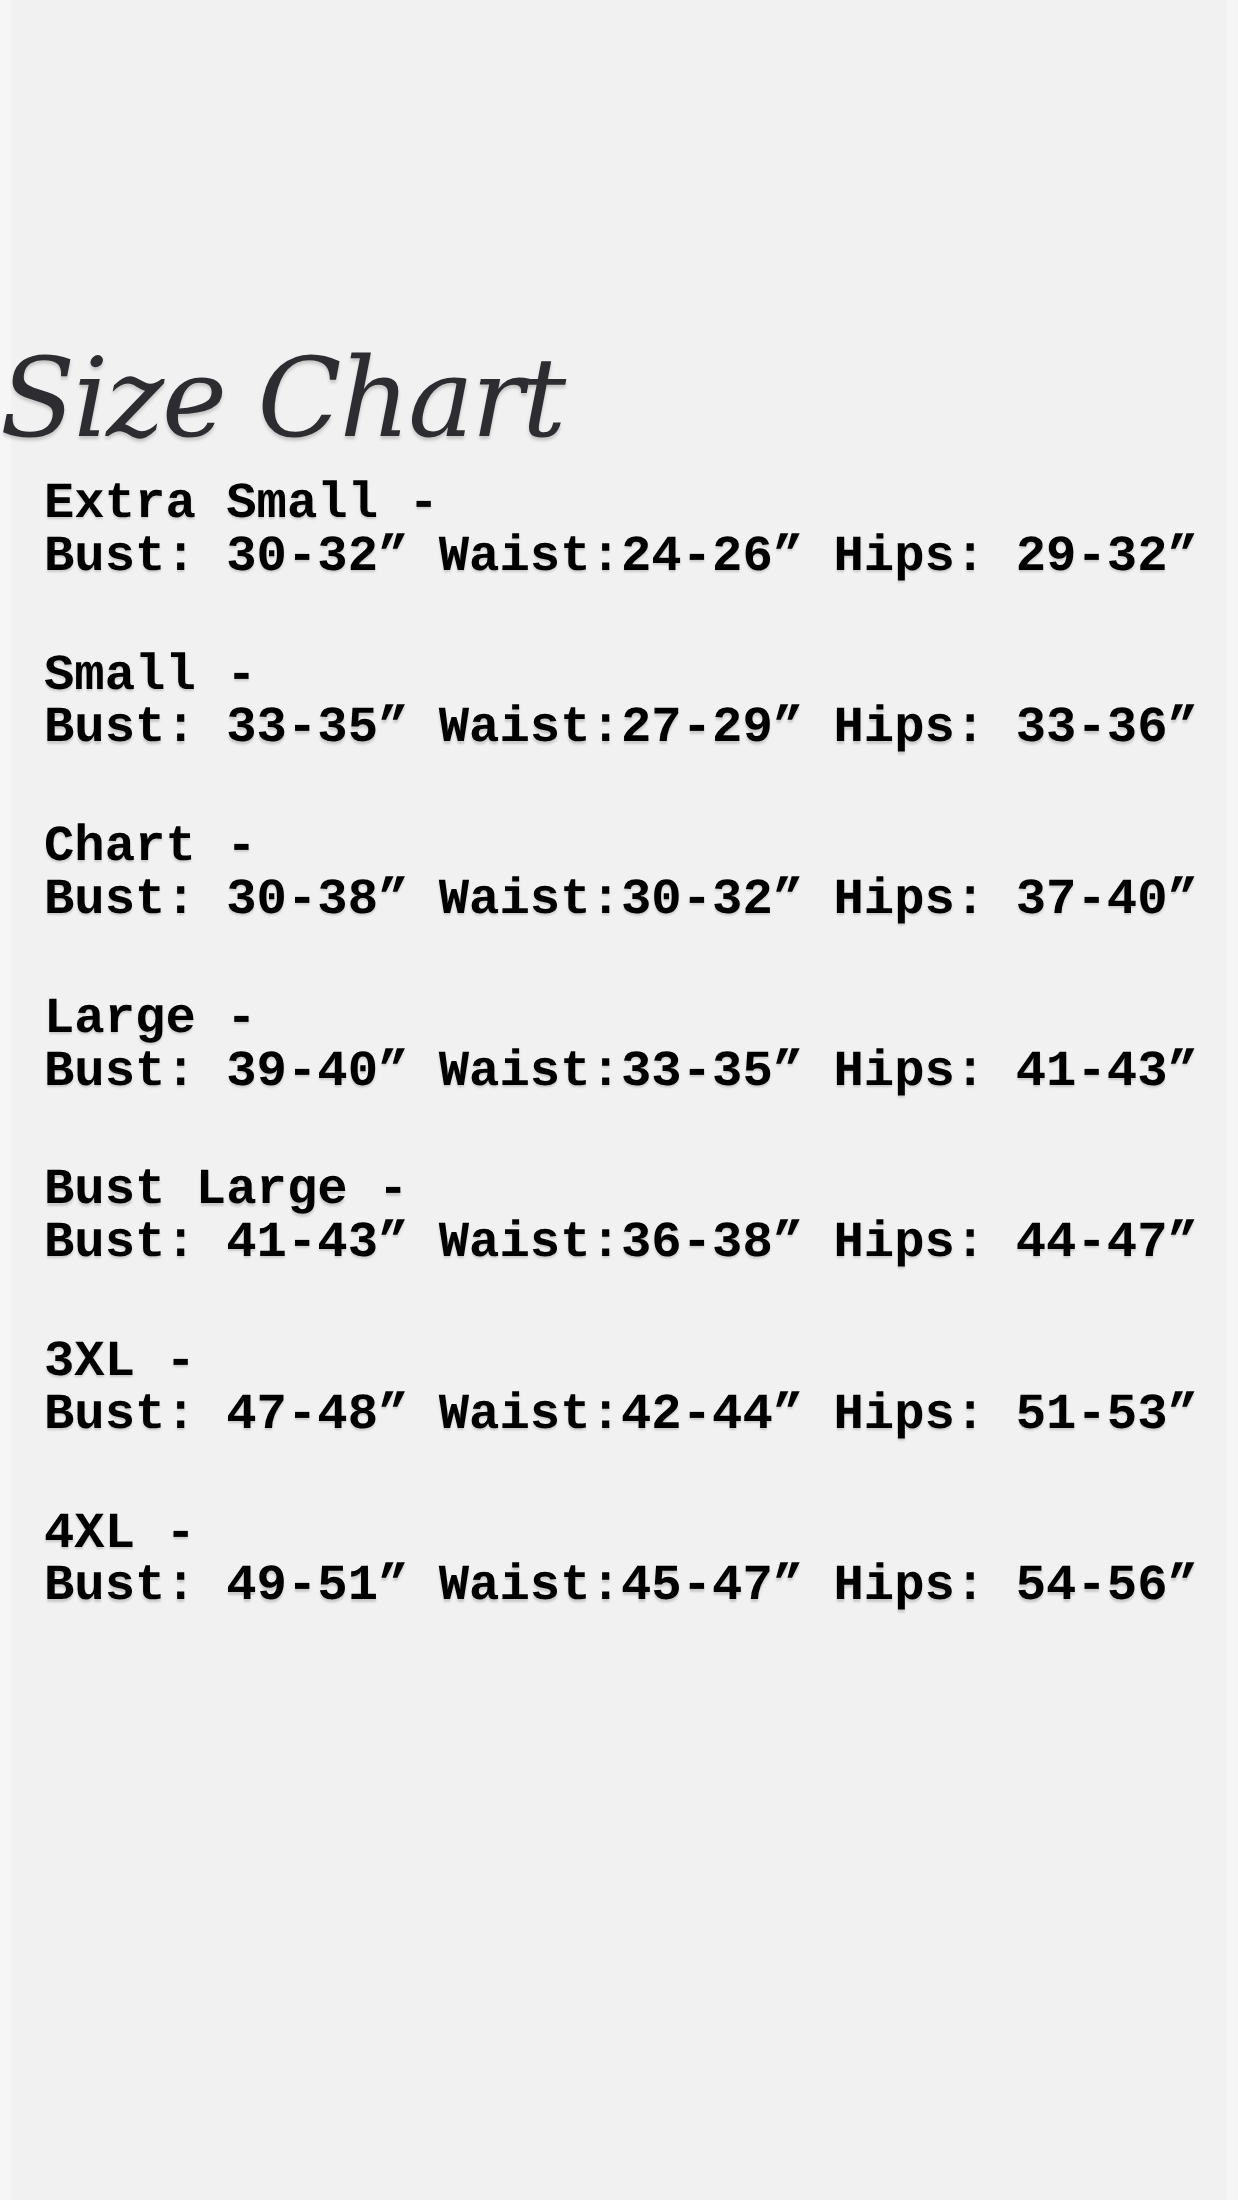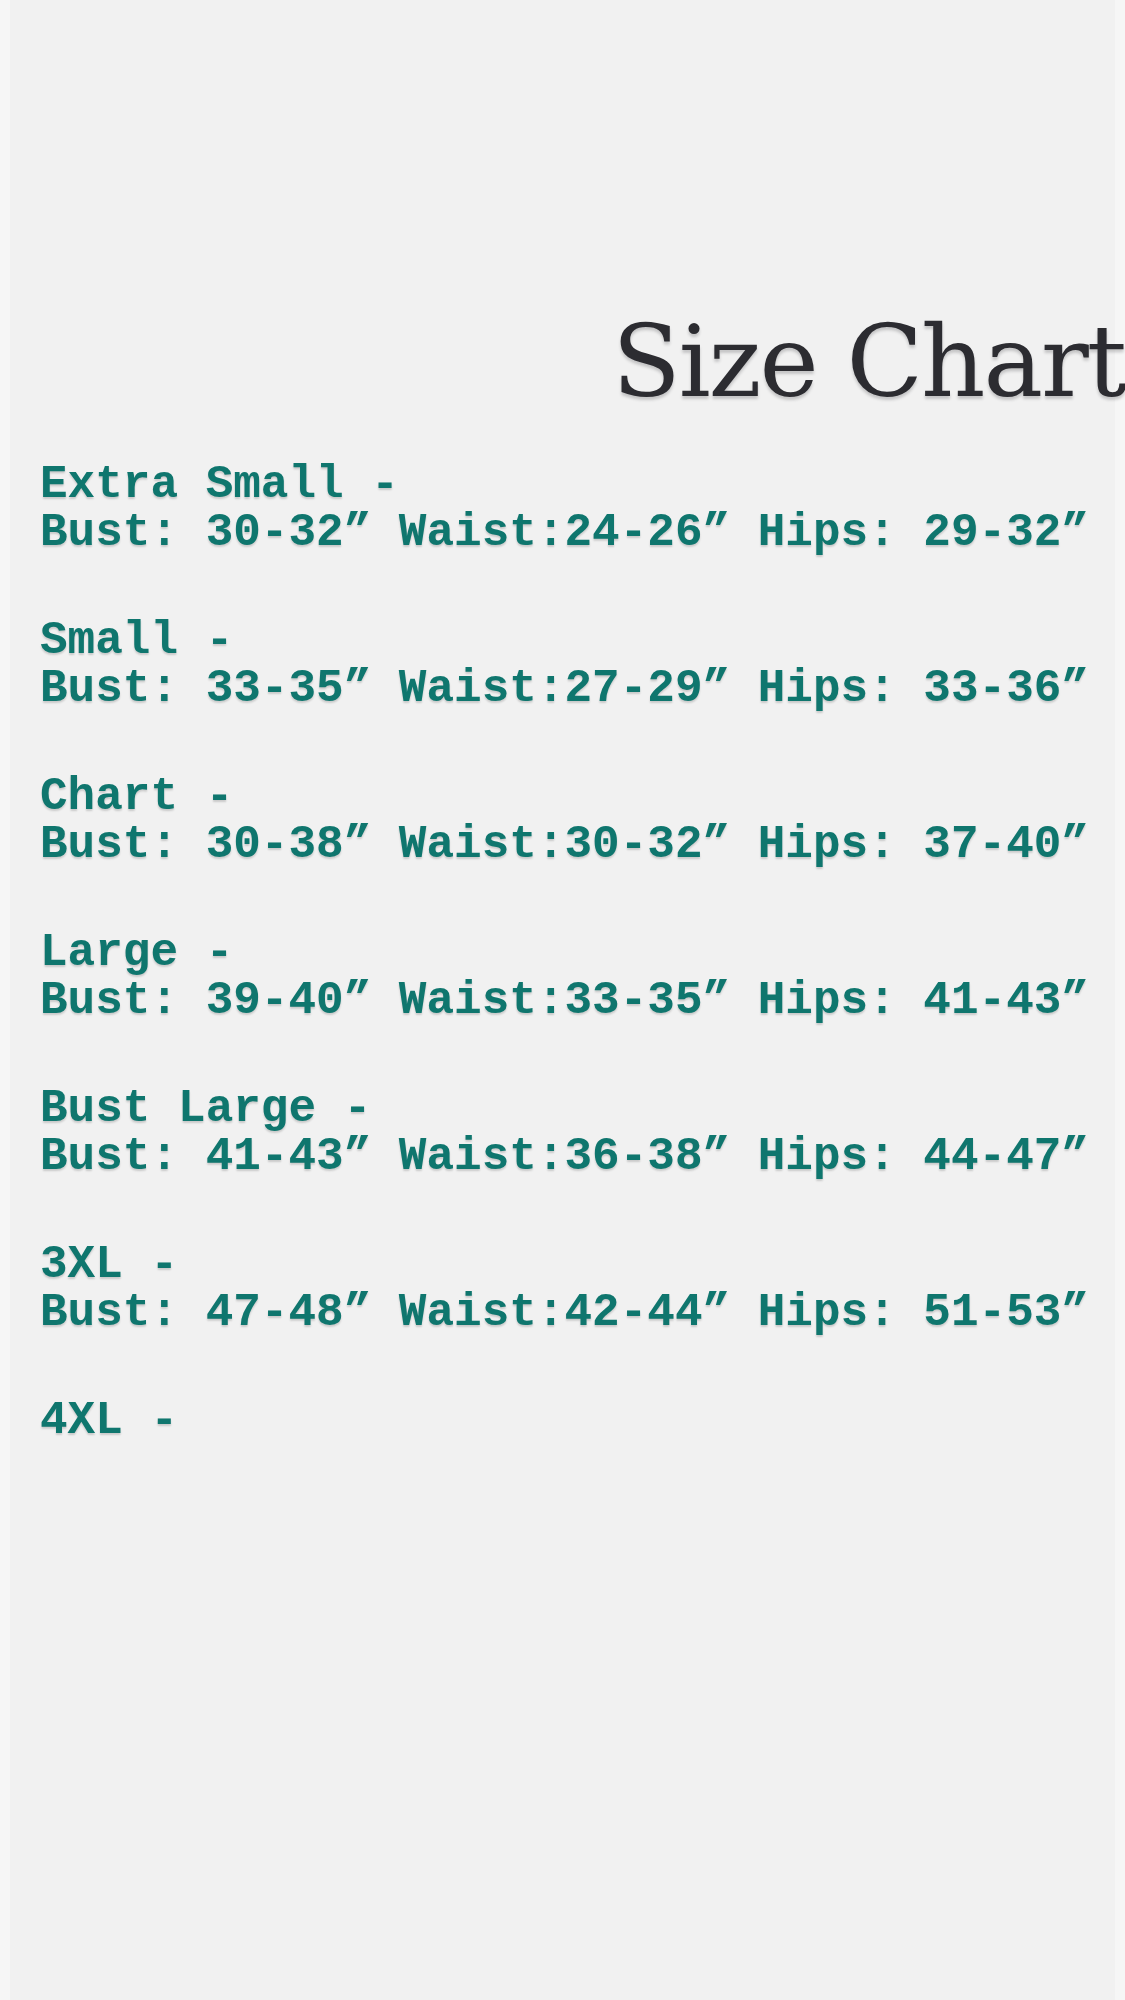--- a/index.html
+++ b/index.html
@@ -25,39 +25,40 @@
     background: rgba(255,255,255,0.35);
   }
   .edge-left  { left: 0; }
   .edge-right { right: 0; }
   .title {
     position: absolute;
     top: 312px;
     left: 0;
     width: 100%;
     margin: 0;
-    text-align: right;
+    text-align: left;
     font-family: "DejaVu Serif", "Liberation Serif", serif;
+    font-style: italic;
     font-weight: 400;
     font-size: 100px;
     line-height: 1;
     letter-spacing: -2px;
     color: #2c2c31;
     text-shadow: 0 3px 3px rgba(40,40,45,0.22);
   }
   .size-list {
     position: absolute;
-    top: 461px;
+    top: 434px;
     left: 40px;
     right: 20px;
     font-family: "Liberation Mono", "DejaVu Sans Mono", monospace;
     font-weight: 700;
     font-size: 46px;
     line-height: 48px;
-    color: #0f766e;
+    color: #000000;
     text-shadow: 0 2px 2px rgba(25,25,25,0.18);
     white-space: nowrap;
   }
   .size-entry {
     margin-bottom: 60px;
   }
   .size-label, .size-meas {
     height: 48px;
   }
 </style>
@@ -98,16 +99,17 @@
     </div>
 
 
     <div class="size-entry">
       <div class="size-label">3XL -</div>
       <div class="size-meas">Bust: 47-48” Waist:42-44” Hips: 51-53”</div>
     </div>
 
     <div class="size-entry">
       <div class="size-label">4XL -</div>
+      <div class="size-meas">Bust: 49-51” Waist:45-47” Hips: 54-56”</div>
     </div>
 
   </div>
 </div>
 
 </body></html>

